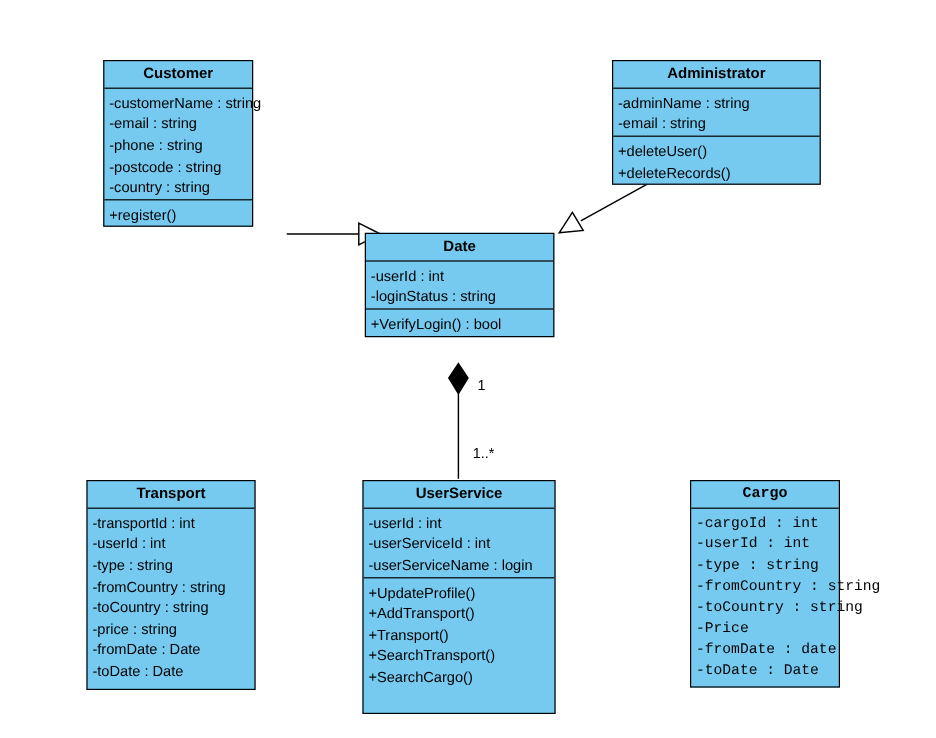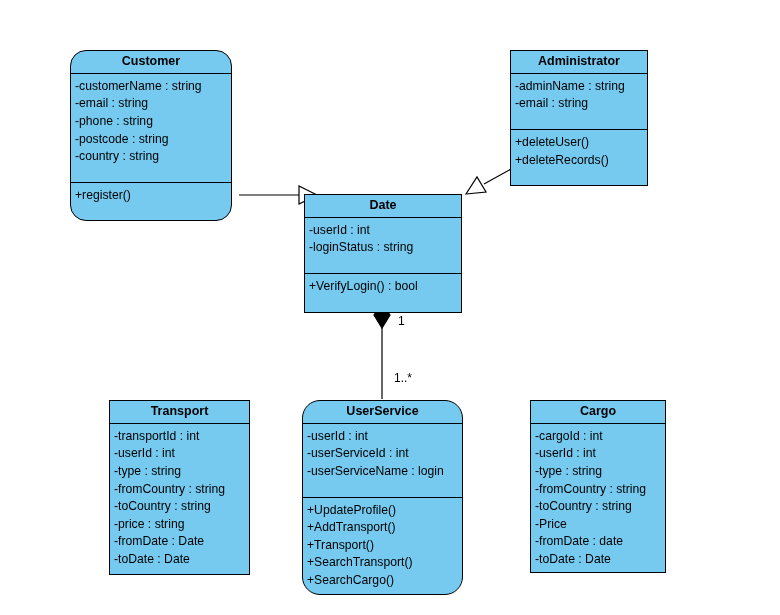--- a/index.html
+++ b/index.html
@@ -37,21 +37,21 @@
   .class-title {
     text-align: center;
     font-weight: bold;
     font-size: 12.5px;
     color: #000000;
     padding: 4px 4px 4px 4px;
     border-bottom: 1px solid #000000;
     line-height: 1.1;
   }
   .compartment {
-    padding: 4px 0 16px 0;
+    padding: 4px 0 0 0;
     border-bottom: 1px solid #000000;
   }
   .compartment.last {
     border-bottom: none;
     flex: 1 1 auto;
   }
   .member {
     font-size: 12.2px;
     color: #000000;
     line-height: 17.6px;
@@ -84,35 +84,35 @@
 
     <g>
       <line x1="382" y1="328" x2="382" y2="399" stroke="#000000" stroke-width="1.2"></line>
       <polygon points="382,303 390,315 382,328 374,315" fill="#000000" stroke="#000000" stroke-width="1.2"></polygon>
     </g>
   </svg>
 
   <div class="mult-label" style="left:398px; top:314px;">1</div>
   <div class="mult-label" style="left:394px; top:371px;">1..*</div>
 
-  <div class="uml-class" style="left:70px; top:50px; width:162px;border-radius:16px;">
+  <div class="uml-class" style="left:86px; top:50px; width:125px;">
     <div class="class-title">Customer</div>
     <div class="compartment">
       <div class="member">-customerName : string</div>
       <div class="member">-email : string</div>
       <div class="member">-phone : string</div>
       <div class="member">-postcode : string</div>
       <div class="member">-country : string</div>
     </div>
     <div class="compartment last">
       <div class="member">+register()</div>
     </div>
   </div>
 
-  <div class="uml-class" style="left:510px; top:50px; width:138px;">
+  <div class="uml-class" style="left:510px; top:50px; width:174px;">
     <div class="class-title">Administrator</div>
     <div class="compartment">
       <div class="member">-adminName : string</div>
       <div class="member">-email : string</div>
     </div>
     <div class="compartment last">
       <div class="member">+deleteUser()</div>
       <div class="member">+deleteRecords()</div>
     </div>
   </div>
@@ -121,51 +121,51 @@
     <div class="class-title">Date</div>
     <div class="compartment">
       <div class="member">-userId : int</div>
       <div class="member">-loginStatus : string</div>
     </div>
     <div class="compartment last">
       <div class="member">+VerifyLogin() : bool</div>
     </div>
   </div>
 
-  <div class="uml-class" style="left:72px; top:400px; width:141px; height:175px;margin-left:37px;">
+  <div class="uml-class" style="left:72px; top:400px; width:141px; height:175px;">
     <div class="class-title">Transport</div>
     <div class="compartment last">
       <div class="member">-transportId : int</div>
       <div class="member">-userId : int</div>
       <div class="member">-type : string</div>
       <div class="member">-fromCountry : string</div>
       <div class="member">-toCountry : string</div>
       <div class="member">-price : string</div>
       <div class="member">-fromDate : Date</div>
       <div class="member">-toDate : Date</div>
     </div>
   </div>
 
-  <div class="uml-class" style="left:302px; top:400px; width:161px; height:195px;border-radius:18px;">
+  <div class="uml-class" style="left:302px; top:400px; width:161px; height:195px;">
     <div class="class-title">UserService</div>
     <div class="compartment">
       <div class="member">-userId : int</div>
       <div class="member">-userServiceId : int</div>
       <div class="member">-userServiceName : login</div>
     </div>
     <div class="compartment last">
       <div class="member">+UpdateProfile()</div>
       <div class="member">+AddTransport()</div>
       <div class="member">+Transport()</div>
       <div class="member">+SearchTransport()</div>
       <div class="member">+SearchCargo()</div>
     </div>
   </div>
 
-  <div class="uml-class" style="left:530px; top:400px; width:136px; height:173px;">
+  <div class="uml-class" style="left:575px; top:400px; width:125px; height:173px;font-family:Liberation Mono, monospace;">
     <div class="class-title">Cargo</div>
     <div class="compartment last">
       <div class="member">-cargoId : int</div>
       <div class="member">-userId : int</div>
       <div class="member">-type : string</div>
       <div class="member">-fromCountry : string</div>
       <div class="member">-toCountry : string</div>
       <div class="member">-Price</div>
       <div class="member">-fromDate : date</div>
       <div class="member">-toDate : Date</div>

